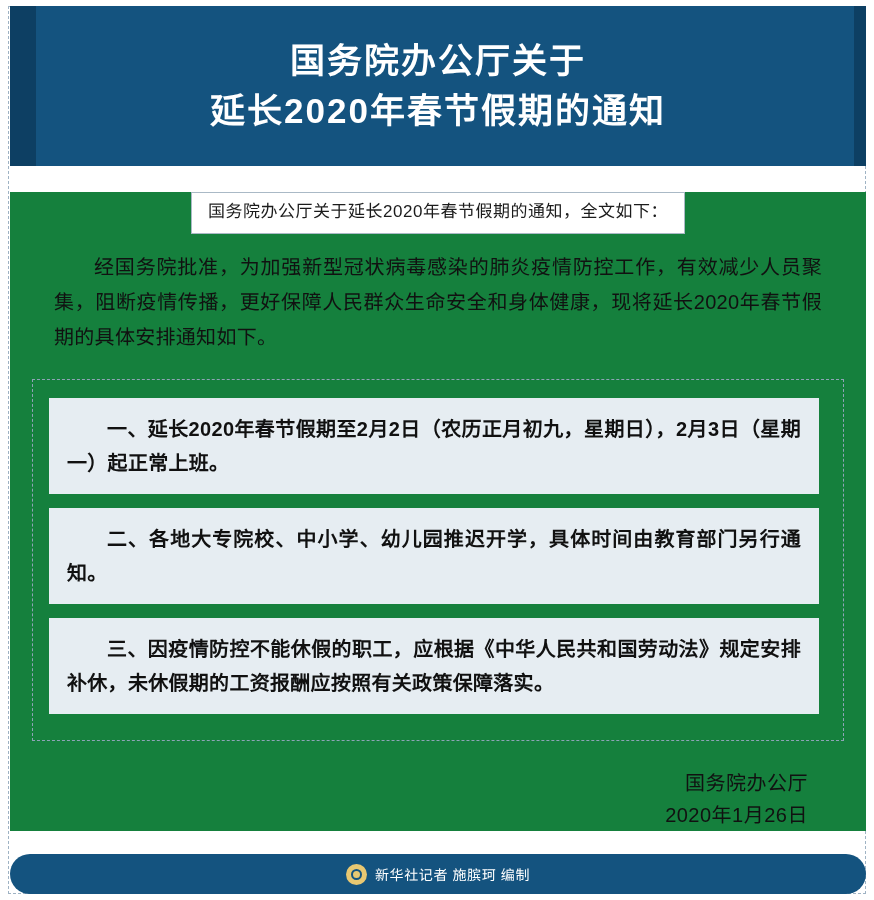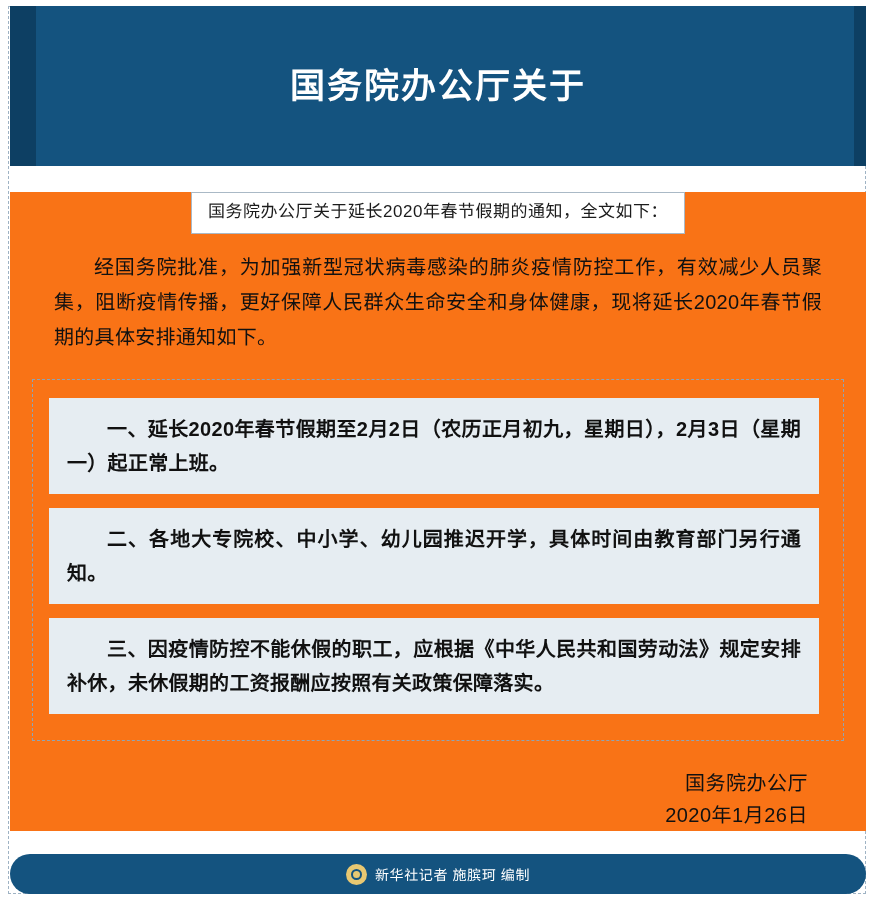--- a/index.html
+++ b/index.html
@@ -73,21 +73,21 @@
     font-weight: bold;
     letter-spacing: 2px;
     line-height: 50px;
     text-align: left;
     font-family: "Liberation Sans", "DejaVu Sans", sans-serif;
   }
   
   .body-area {
     position: relative;
     width: 856px;
-    background: #f97316;
+    background: #15803d;
     box-sizing: border-box;
     padding: 0 0 0 0;
     margin-top: 16px;
   }
   .lead-box-row {
     display: flex;
     justify-content: center;
     margin-top: 26px;
   }
   .lead-box {
@@ -191,20 +191,21 @@
 
 <div class="poster">
   <div class="outer-frame"></div>
 
   <div class="inner-wrap">
 
     <div class="header-band">
       <div class="header-accent"></div>
       <div class="header-accent2"></div>
       <div class="title-line">国务院办公厅关于</div>
+      <div class="title-line">延长2020年春节假期的通知</div>
     </div>
 
     <div class="body-area">
 
       <div class="lead-box-row">
         <div class="lead-box">国务院办公厅关于延长2020年春节假期的通知，全文如下：</div>
       </div>
 
 
       <div class="para">经国务院批准，为加强新型冠状病毒感染的肺炎疫情防控工作，有效减少人员聚集，阻断疫情传播，更好保障人民群众生命安全和身体健康，现将延长2020年春节假期的具体安排通知如下。</div>

